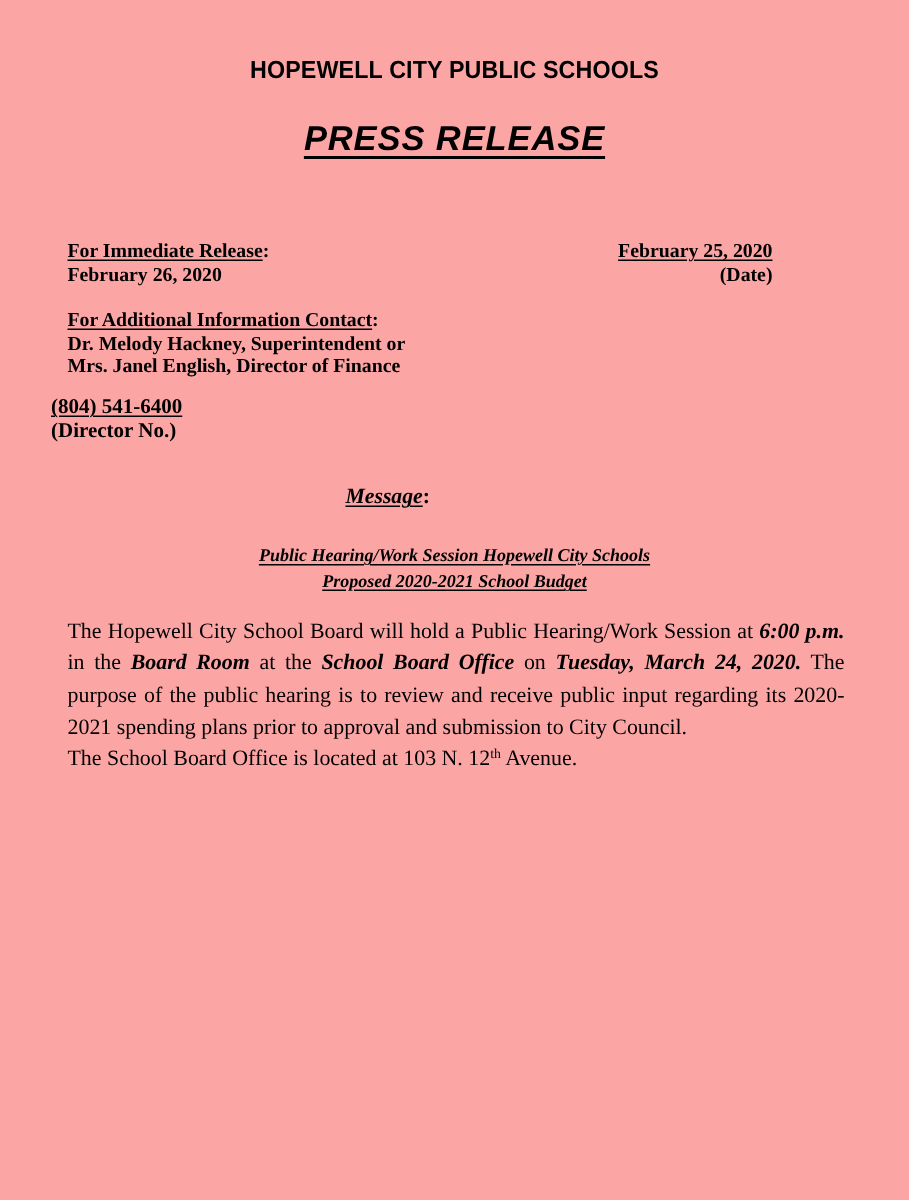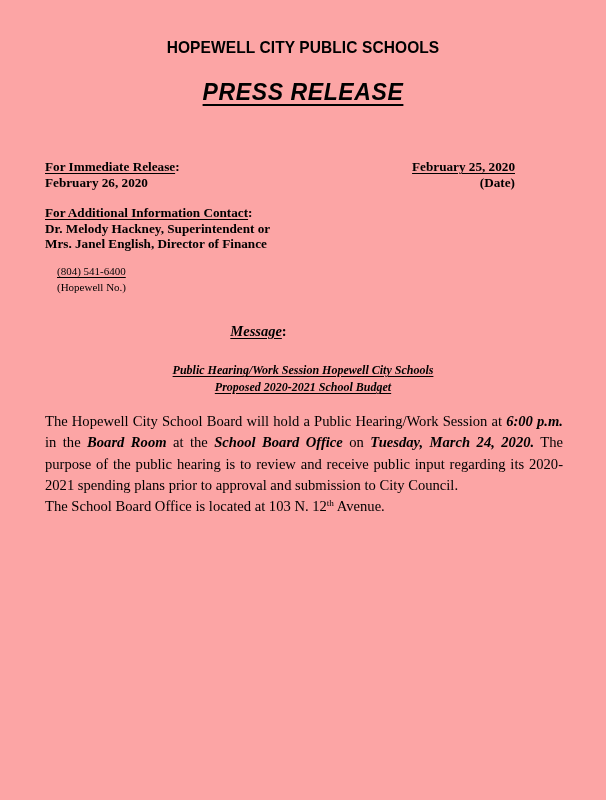--- a/index.html
+++ b/index.html
@@ -98,24 +98,24 @@
     top: 205px;
     font-weight: bold;
     font-size: 13.2px;
     line-height: 15.6px;
     white-space: nowrap;
   }
 
   
   .phone-block {
     position: absolute;
-    left: 57px;
+    left: 34px;
     top: 264px;
-    font-weight: normal;
-    font-size: 11px;
+    font-weight: bold;
+    font-size: 14px;
     line-height: 15.6px;
     white-space: nowrap;
   }
 
   
   .message-heading {
     position: absolute;
     left: 0;
     top: 322px;
     width: 517px;
@@ -202,21 +202,21 @@
   </div>
 
   <div class="contact-block">
     <div><span class="u">For Additional Information Contact</span><span>:</span></div>
     <div>Dr. Melody Hackney, Superintendent or</div>
     <div>Mrs. Janel English, Director of Finance</div>
   </div>
 
   <div class="phone-block">
     <div><span class="u">(804) 541-6400</span></div>
-    <div>(Hopewell No.)</div>
+    <div>(Director No.)</div>
   </div>
 
   <div class="message-heading"><span class="msg-text">Message</span><span class="msg-colon">:</span></div>
 
   <div class="subject line1"><span>Public Hearing/Work Session Hopewell City Schools</span></div>
   <div class="subject line2"><span>Proposed 2020-2021 School Budget</span></div>
 
   <div class="body-text"><span>The Hopewell City School Board will hold a Public Hearing/Work Session at </span><b>6:00 p.m.</b><span> in the </span><b>Board Room</b><span> at the </span><b>School Board Office</b><span> on </span><b>Tuesday, March 24, 2020.</b><span> The purpose of the public hearing is to review and receive public input regarding its 2020-2021 spending plans prior to approval and submission to City Council.</span>
     <div class="lastline"><span>The School Board Office is located at 103 N. 12</span><sup>th</sup><span> Avenue.</span></div>
   </div>

